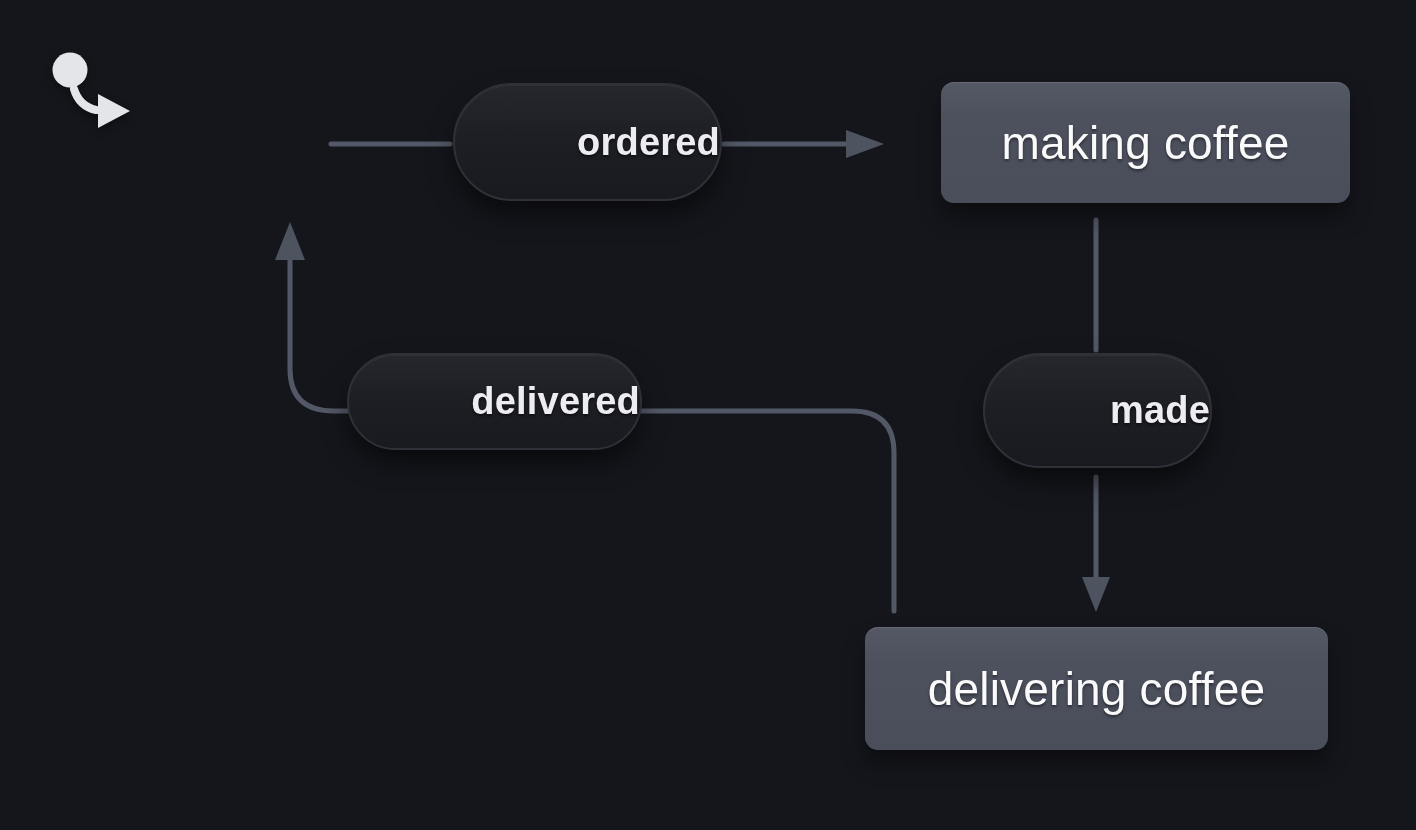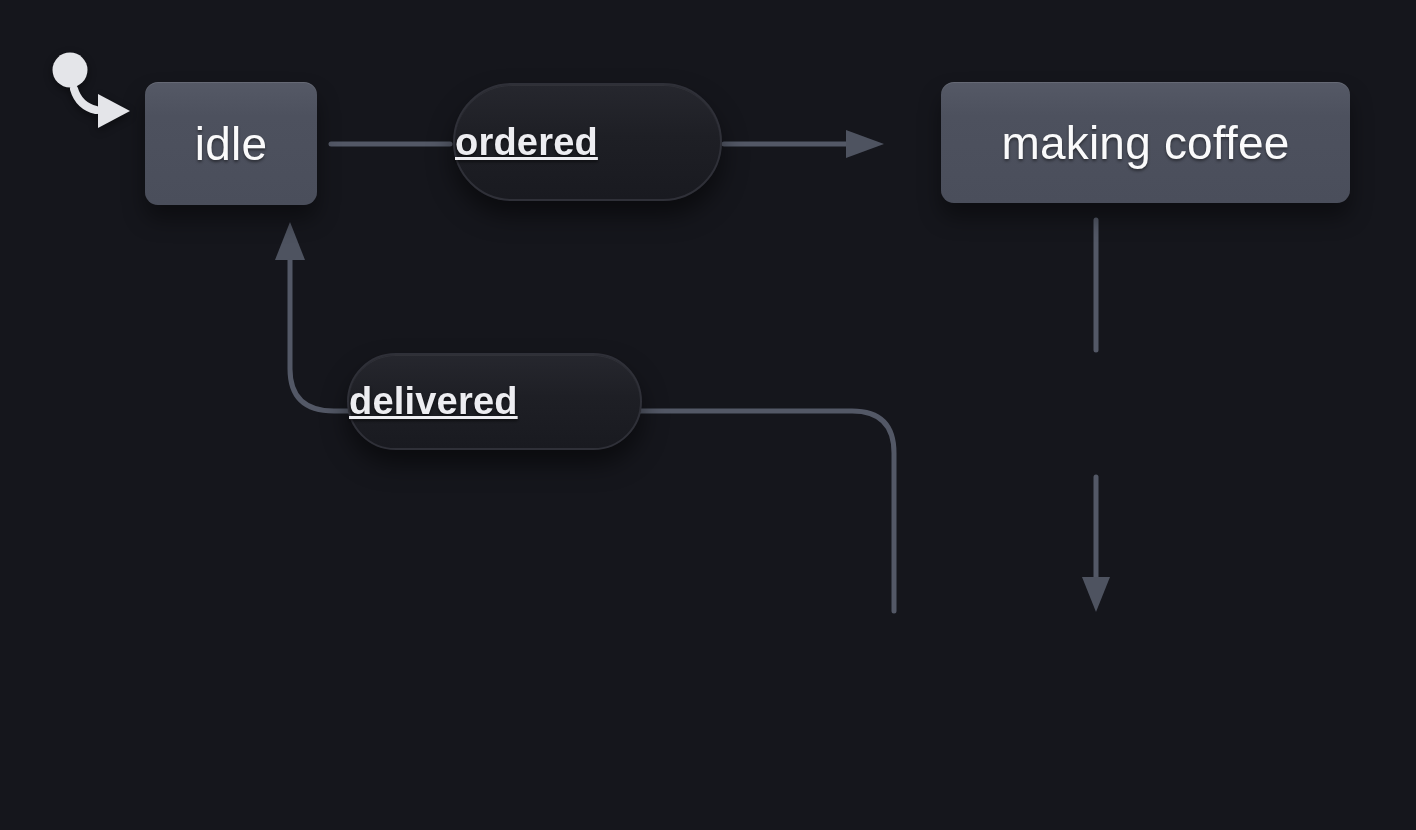--- a/index.html
+++ b/index.html
@@ -51,28 +51,27 @@
     text-shadow:0 2px 3px rgba(0,0,0,.45);
     cursor:pointer;
     white-space:nowrap;
   }
   .event{
     position:absolute;z-index:2;
     background:linear-gradient(180deg,var(--event-fill-top) 0%,var(--event-fill) 45%,#191a20 100%);
     border:2px solid var(--event-border);
     border-radius:999px;
     box-shadow:inset 0 1px 0 rgba(255,255,255,.05), 0 14px 24px rgba(0,0,0,.50);
-    display:flex;align-items:center;justify-content:flex-start;
+    display:flex;align-items:center;justify-content:flex-end;
     color:var(--event-text);
     font-size:38px;font-weight:700;letter-spacing:.2px;
     text-shadow:0 2px 3px rgba(0,0,0,.55);
     cursor:pointer;
     box-sizing:border-box;
     white-space:nowrap;
-    text-decoration:underline;
   }
 </style>
 </head>
 <body>
 
 <div class="stage">
 
   <svg class="edges" width="1416" height="830" viewBox="0 0 1416 830">
     <path class="edge" d="M 331 144 H 450"></path>
     <path class="edge" d="M 724 144 H 846"></path>
@@ -83,31 +82,34 @@
     <path class="edge" d="M 894 611 V 453 Q 894 411 852 411 H 334 Q 290 411 290 369 V 259"></path>
     <polygon class="arrow" points="275,260 305,260 290,222"></polygon>
   </svg>
 
   <svg class="initial-marker" width="110" height="100" viewBox="0 0 110 100">
     <circle class="mk" cx="32" cy="28" r="17.5"></circle>
     <path class="mk-tail" d="M 36 47 Q 41 64 58 68"></path>
     <polygon class="mk" points="60,52 60,86 92,69"></polygon>
   </svg>
 
-  <div class="state" style="left:145px;top:82px;width:172px;height:123px;">
-    <span>idle</span>
-  </div>
 
   <div class="state" style="left:893px;top:82px;width:409px;height:121px;margin-left:48px;">
     <span>making coffee</span>
   </div>
 
+  <div class="state" style="left:865px;top:627px;width:463px;height:123px;">
+    <span>delivering coffee</span>
+  </div>
 
   <div class="event" style="left:453px;top:83px;width:269px;height:118px;">
     <span>ordered</span>
   </div>
 
+  <div class="event" style="left:983px;top:353px;width:229px;height:115px;">
+    <span>made</span>
+  </div>
 
   <div class="event" style="left:347px;top:353px;width:295px;height:97px;">
     <span>delivered</span>
   </div>
 
 </div>
 
 </body></html>

